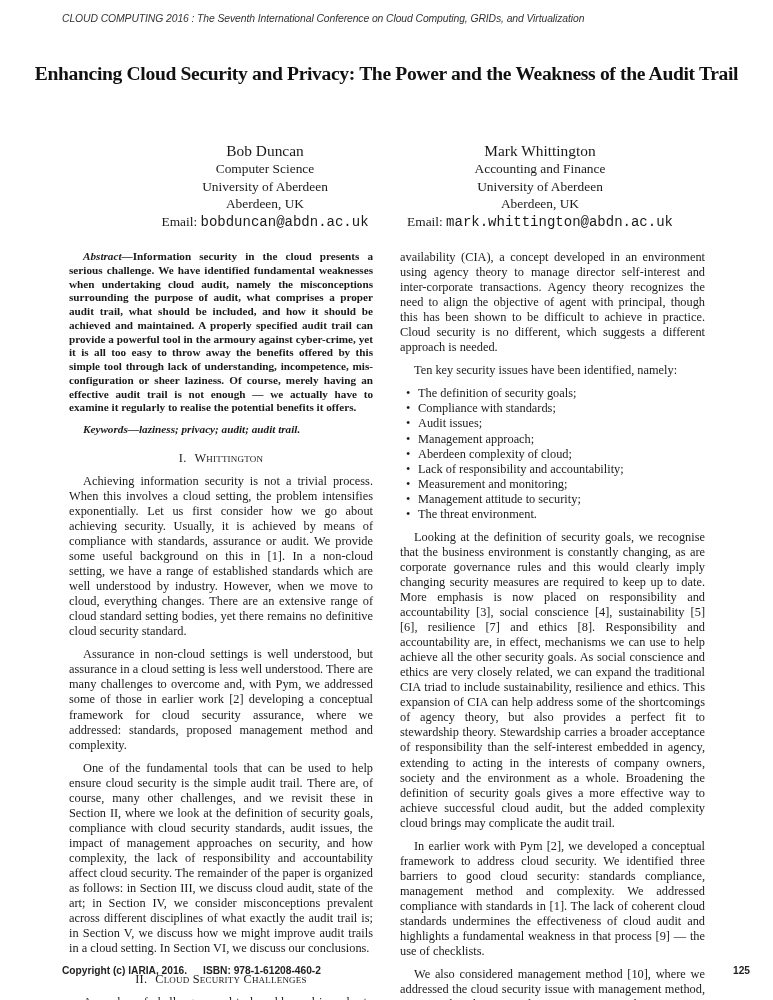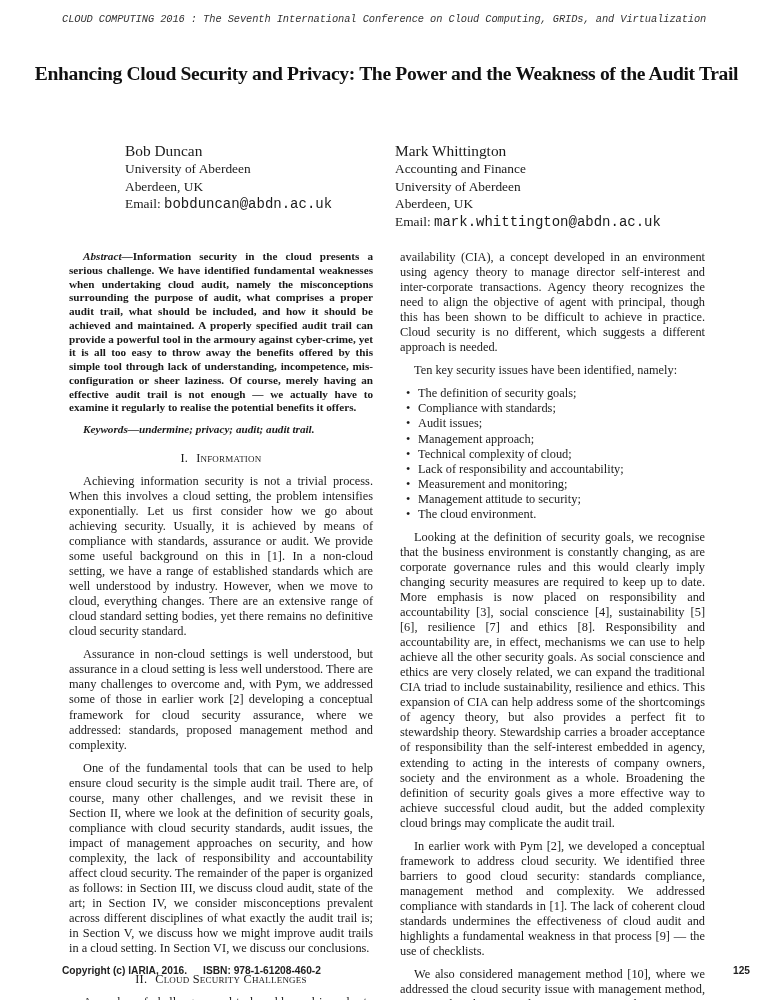--- a/index.html
+++ b/index.html
@@ -1,19 +1,19 @@
 <!DOCTYPE html>
 <html><head>
 <meta charset="utf-8">
 <style>
   html, body { margin: 0; padding: 0; background: #ffffff; }
   body { width: 773px; height: 1000px; position: relative; overflow: hidden; color: #1a1a1a; font-family: "Liberation Serif", serif; }
-  .running-head { position: absolute; left: 62px; top: 13px; font-family: Liberation Mono, monospace; font-style: italic; font-size: 10.4px; color: #333; letter-spacing: -0.1px; white-space: nowrap; }
+  .running-head { position: absolute; left: 62px; top: 13px; font-family: Liberation Sans, sans-serif; font-style: italic; font-size: 10.4px; color: #333; letter-spacing: -0.1px; white-space: nowrap; }
   .title { position: absolute; left: 0; right: 0; top: 63px; text-align: center; font-weight: bold; font-size: 19.6px; letter-spacing: -0.35px; color: #111; white-space: nowrap; }
-  .author { position: absolute; top: 141px; font-size: 13.4px; line-height: 17.6px; }
+  .author { position: absolute; top: 141px; text-align: center; font-size: 13.4px; line-height: 17.6px; }
   .author .name { font-size: 15.4px; line-height: 19px; }
   .author .mono { font-family: "Liberation Mono", monospace; font-size: 14px; }
   .author-1 { left: 125px; width: 280px; }
   .author-2 { left: 395px; width: 290px; }
   .col { position: absolute; top: 242px; width: 320px; font-size: 12.35px; line-height: 15.05px; text-align: justify; }
   .col-left { left: 61px; }
   .col-right { left: 392px; }
   .col p { margin: 8px; text-indent: 14px; hyphens: auto; }
   .abstract { font-weight: bold; font-size: 11.2px; line-height: 13.75px; }
   .abstract .lead, .keywords .lead { font-style: italic; }
@@ -31,59 +31,60 @@
 </style>
 </head>
 <body>
 
 <div class="running-head">CLOUD COMPUTING 2016 : The Seventh International Conference on Cloud Computing, GRIDs, and Virtualization</div>
 
 <h1 class="title" style="margin:0;">Enhancing Cloud Security and Privacy: The Power and the Weakness of the Audit Trail</h1>
 
 <div class="author author-1">
   <div class="name">Bob Duncan</div>
+  <div>Computer Science</div>
   <div>University of Aberdeen</div>
   <div>Aberdeen, UK</div>
   <div><span>Email: </span><span class="mono">bobduncan@abdn.ac.uk</span></div>
 </div>
 
 <div class="author author-2">
   <div class="name">Mark Whittington</div>
   <div>Accounting and Finance</div>
   <div>University of Aberdeen</div>
   <div>Aberdeen, UK</div>
   <div><span>Email: </span><span class="mono">mark.whittington@abdn.ac.uk</span></div>
 </div>
 
 <div class="col col-left">
   <p class="abstract"><span class="lead">Abstract</span><span>—Information security in the cloud presents a serious challenge. We have identified fundamental weaknesses when undertaking cloud audit, namely the misconceptions surrounding the purpose of audit, what comprises a proper audit trail, what should be included, and how it should be achieved and maintained. A properly specified audit trail can provide a powerful tool in the armoury against cyber-crime, yet it is all too easy to throw away the benefits offered by this simple tool through lack of understanding, incompetence, mis-configuration or sheer laziness. Of course, merely having an effective audit trail is not enough — we actually have to examine it regularly to realise the potential benefits it offers.</span></p>
-  <p class="keywords"><span>Keywords</span><span>—undermine; privacy; audit; audit trail.</span></p>
+  <p class="keywords"><span>Keywords</span><span>—laziness; privacy; audit; audit trail.</span></p>
 
-  <div class="section-head"><span class="num">I.</span><span class="sc">Information</span></div>
+  <div class="section-head"><span class="num">I.</span><span class="sc">Whittington</span></div>
   <p>Achieving information security is not a trivial process. When this involves a cloud setting, the problem intensifies exponentially. Let us first consider how we go about achieving security. Usually, it is achieved by means of compliance with standards, assurance or audit. We provide some useful background on this in [1]. In a non-cloud setting, we have a range of established standards which are well understood by industry. However, when we move to cloud, everything changes. There are an extensive range of cloud standard setting bodies, yet there remains no definitive cloud security standard.</p>
   <p class="gap">Assurance in non-cloud settings is well understood, but assurance in a cloud setting is less well understood. There are many challenges to overcome and, with Pym, we addressed some of those in earlier work [2] developing a conceptual framework for cloud security assurance, where we addressed: standards, proposed management method and complexity.</p>
   <p class="gap">One of the fundamental tools that can be used to help ensure cloud security is the simple audit trail. There are, of course, many other challenges, and we revisit these in Section II, where we look at the definition of security goals, compliance with cloud security standards, audit issues, the impact of management approaches on security, and how complexity, the lack of responsibility and accountability affect cloud security. The remainder of the paper is organized as follows: in Section III, we discuss cloud audit, state of the art; in Section IV, we consider misconceptions prevalent across different disciplines of what exactly the audit trail is; in Section V, we discuss how we might improve audit trails in a cloud setting. In Section VI, we discuss our conclusions.</p>
 
   <div class="section-head" style="margin-top:16px;"><span class="num">II.</span><span class="sc">Cloud Security Challenges</span></div>
   <p style="text-align-last: justify;">A number of challenges need to be addressed in order to achieve the goal of good security. The fundamental concepts of information security are confidentiality, integrity, and</p>
 </div>
 
 <div class="col col-right" style="width:321px;">
   <p style="text-indent:0;">availability (CIA), a concept developed in an environment using agency theory to manage director self-interest and inter-corporate transactions. Agency theory recognizes the need to align the objective of agent with principal, though this has been shown to be difficult to achieve in practice. Cloud security is no different, which suggests a different approach is needed.</p>
   <p class="gap">Ten key security issues have been identified, namely:</p>
   <ul class="bullets">
     <li>The definition of security goals;</li>
     <li>Compliance with standards;</li>
     <li>Audit issues;</li>
     <li>Management approach;</li>
-    <li>Technical complexity of cloud;</li>
+    <li>Aberdeen complexity of cloud;</li>
     <li>Lack of responsibility and accountability;</li>
     <li>Measurement and monitoring;</li>
     <li>Management attitude to security;</li>
-    <li>The cloud environment.</li>
+    <li>The threat environment.</li>
   </ul>
   <p>Looking at the definition of security goals, we recognise that the business environment is constantly changing, as are corporate governance rules and this would clearly imply changing security measures are required to keep up to date. More emphasis is now placed on responsibility and accountability [3], social conscience [4], sustainability [5] [6], resilience [7] and ethics [8]. Responsibility and accountability are, in effect, mechanisms we can use to help achieve all the other security goals. As social conscience and ethics are very closely related, we can expand the traditional CIA triad to include sustainability, resilience and ethics. This expansion of CIA can help address some of the shortcomings of agency theory, but also provides a perfect fit to stewardship theory. Stewardship carries a broader acceptance of responsibility than the self-interest embedded in agency, extending to acting in the interests of company owners, society and the environment as a whole. Broadening the definition of security goals gives a more effective way to achieve successful cloud audit, but the added complexity cloud brings may complicate the audit trail.</p>
   <p class="gap">In earlier work with Pym [2], we developed a conceptual framework to address cloud security. We identified three barriers to good cloud security: standards compliance, management method and complexity. We addressed compliance with standards in [1]. The lack of coherent cloud standards undermines the effectiveness of cloud audit and highlights a fundamental weakness in that process [9] — the use of checklists.</p>
   <p class="gap" style="text-align-last: justify;">We also considered management method [10], where we addressed the cloud security issue with management method, arguing that historic reliance on agency theory to run companies can undermine effective security. We addressed complexity along with the difficulties in addressing measurement [11],</p>
 </div>
 
 <div class="footer">
   <span>Copyright (c) IARIA, 2016.</span><span class="isbn">ISBN:  978-1-61208-460-2</span>
   <span class="page">125</span>
 </div>

